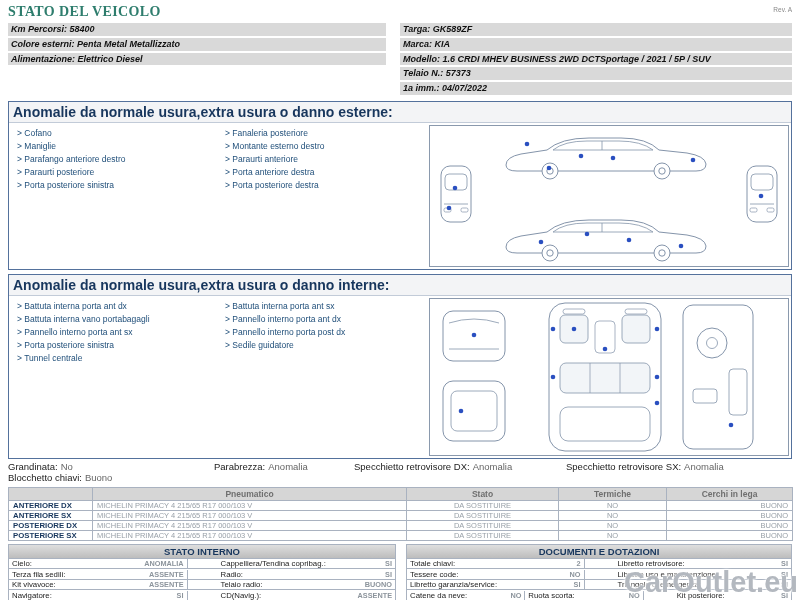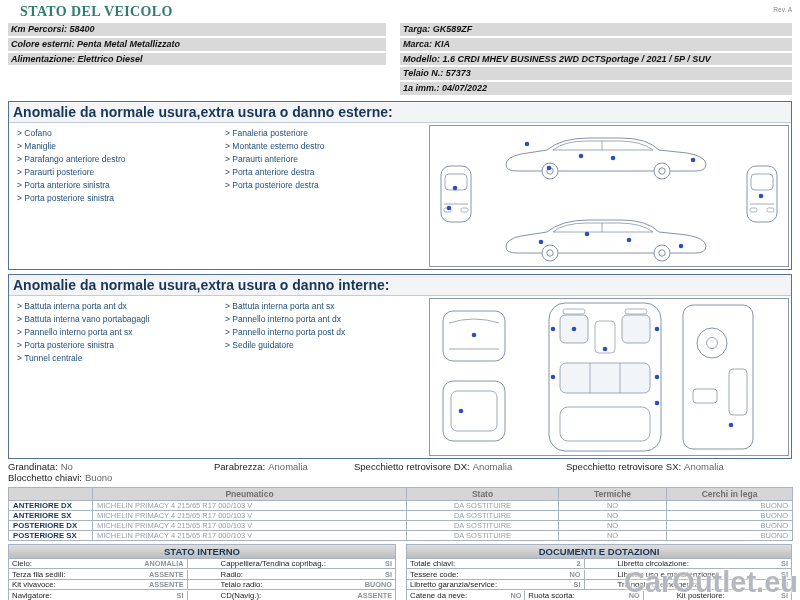--- a/index.html
+++ b/index.html
@@ -1,20 +1,20 @@
 <!DOCTYPE html>
 <html><head>
 <meta charset="utf-8">
 <style>
   *{margin:0;padding:0;box-sizing:border-box;}
   html,body{width:800px;height:600px;overflow:hidden;}
   body{font-family:"Liberation Sans",sans-serif;background:#fff;}
   .page{width:800px;height:600px;position:relative;padding:4px 8px;background:#fff;}
 
-  .topbar{display:flex;justify-content:space-between;align-items:flex-start;height:17px;margin-left:12px;}
+  .topbar{display:flex;justify-content:space-between;align-items:flex-start;height:17px;}
   .title{font-family:"Liberation Serif",serif;font-size:14px;font-weight:bold;color:#2e7d6d;letter-spacing:.4px;}
   .rev{font-size:6.5px;color:#888;margin-top:2px;}
 
   .info{display:flex;gap:14px;margin-top:2px;}
   .info-left{width:378px;}
   .info-right{flex:1;}
   .bar{background:#d9d9d9;padding:1px 3px;margin-bottom:2px;font-size:9px;font-weight:bold;color:#111;line-height:1.2;font-style:italic;}
 
   .panel{border:1px solid #54719c;margin-top:4px;}
   .panel-title{font-size:14px;font-weight:bold;color:#17365d;padding:2px 4px;background:#f3f4f6;border-bottom:1px solid #c2cbd8;}
@@ -84,21 +84,20 @@
 
   <div class="panel ext">
     <div class="panel-title">Anomalie da normale usura,extra usura o danno esterne:</div>
     <div class="panel-body">
       <div class="lists">
         <ul class="dmg-col">
           <li>Cofano</li>
           <li>Maniglie</li>
           <li>Parafango anteriore destro</li>
           <li>Paraurti posteriore</li>
-          <li>Porta anteriore sinistra</li>
           <li>Porta posteriore sinistra</li>
         </ul>
         <ul class="dmg-col">
           <li>Fanaleria posteriore</li>
           <li>Montante esterno destro</li>
           <li>Paraurti anteriore</li>
           <li>Porta anteriore destra</li>
           <li>Porta posteriore destra</li>
         </ul>
       </div>
@@ -317,21 +316,21 @@
     </div>
 
     <div class="btable right">
       <div class="thead">DOCUMENTI E DOTAZIONI</div>
       <div class="brow">
         <div class="cell">
             <span class="cl">Totale chiavi:</span>
             <span class="cv">2</span>
           </div>
         <div class="cell">
-            <span class="cl">Libretto circolazione:</span>
+            <span class="cl">Libretto retrovisore:</span>
             <span class="cv">SI</span>
           </div>
       </div>
       <div class="brow">
         <div class="cell">
             <span class="cl">Tessere code:</span>
             <span class="cv">NO</span>
           </div>
         <div class="cell">
             <span class="cl">Libretto uso e manutenzione:</span>

